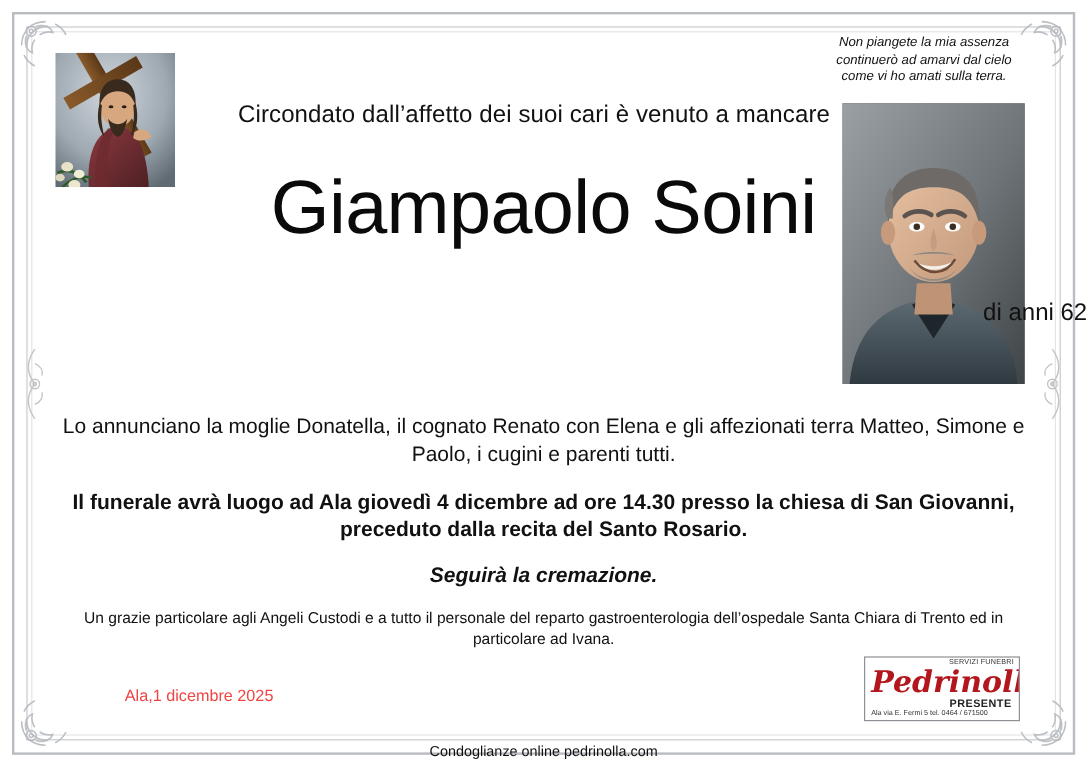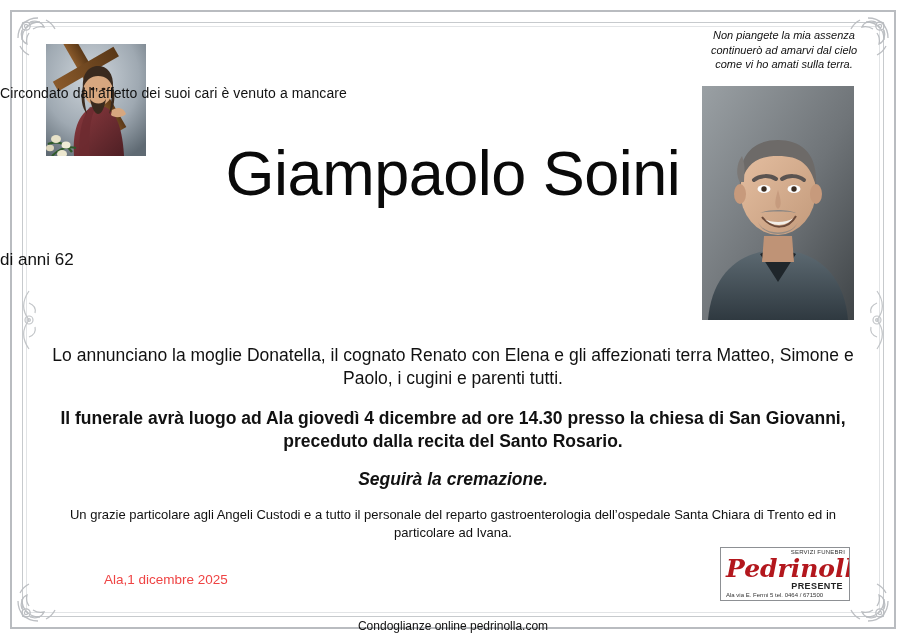--- a/index.html
+++ b/index.html
@@ -91,59 +91,59 @@
     position: absolute;
     left: 0; top: 0;
     width: 152px; height: 234px;
     overflow: hidden;
     background: #6d6f72;
   }
   .photo-frame svg { display:block; }
 
   .epitaph {
     position: absolute;
-    right: 38px;
+    right: 52px;
     top: 28px;
     width: 168px;
     text-align: center;
     font-size: 11px;
     line-height: 1.34;
     color: #111;
     font-style: italic;
   }
 
   
   .intro {
     position: absolute;
     left: 0; right: 16px;
     top: 85px;
-    text-align: left;
-    font-size: 14px;
+    text-align: center;
+    font-size: 20px;
     color: #111;
     letter-spacing: .1px;
   }
 
   .name {
     position: absolute;
     left: 0; right: 0;
     top: 140px;
     text-align: center;
     font-size: 63px;
     line-height: 1.05;
     color: #0a0a0a;
     letter-spacing: -0.5px;
     white-space: nowrap;
   }
 
   .age {
     position: absolute;
     left: 0; right: 0;
     top: 250px;
-    text-align: left;
-    font-size: 17px;
+    text-align: right;
+    font-size: 20px;
     color: #111;
   }
 
   .body-text {
     position: absolute;
     left: 52px;
     right: 52px;
     top: 344px;
     text-align: center;
     color: #111;

